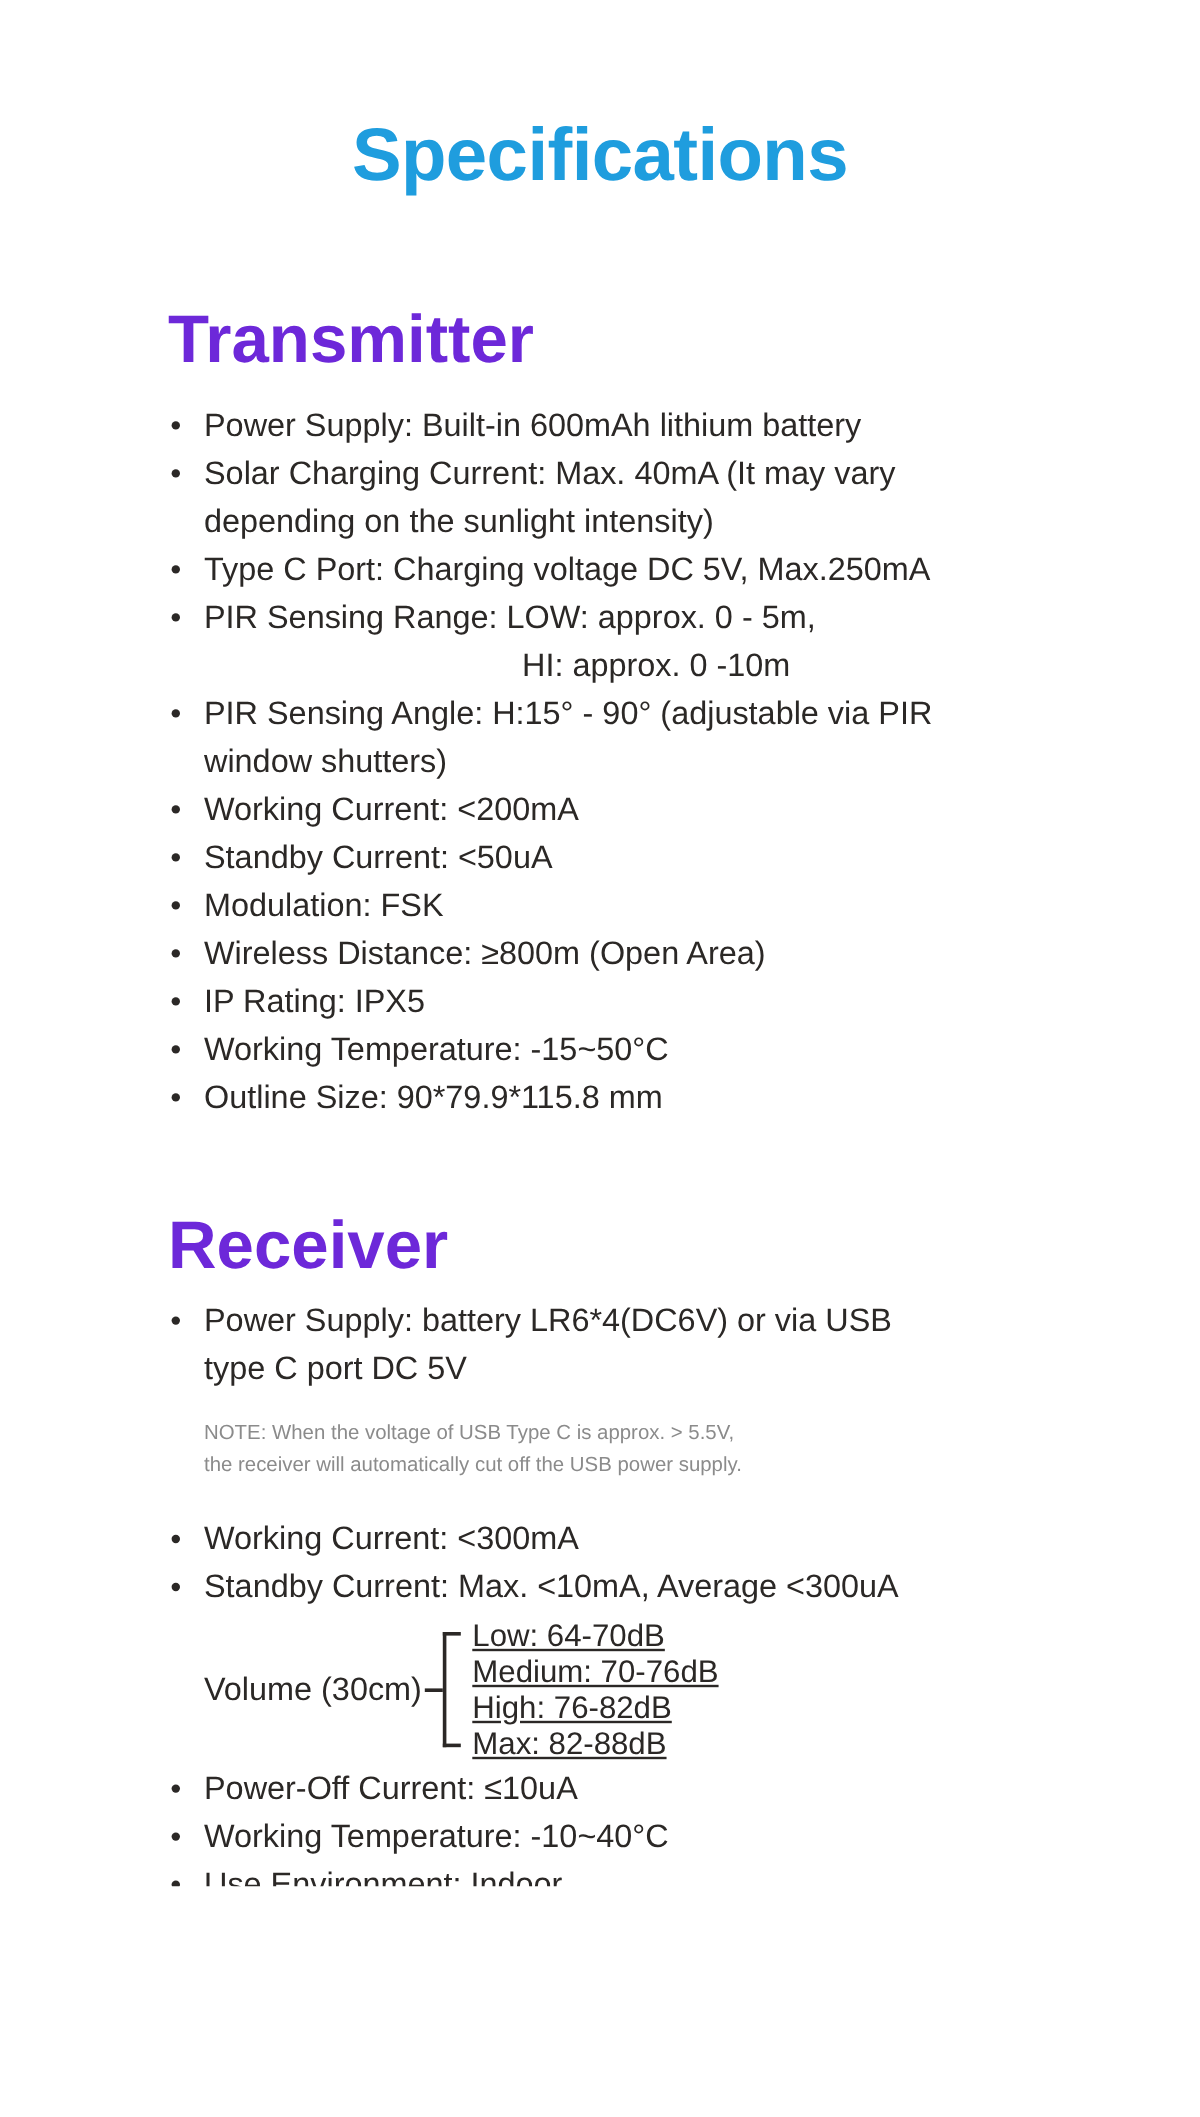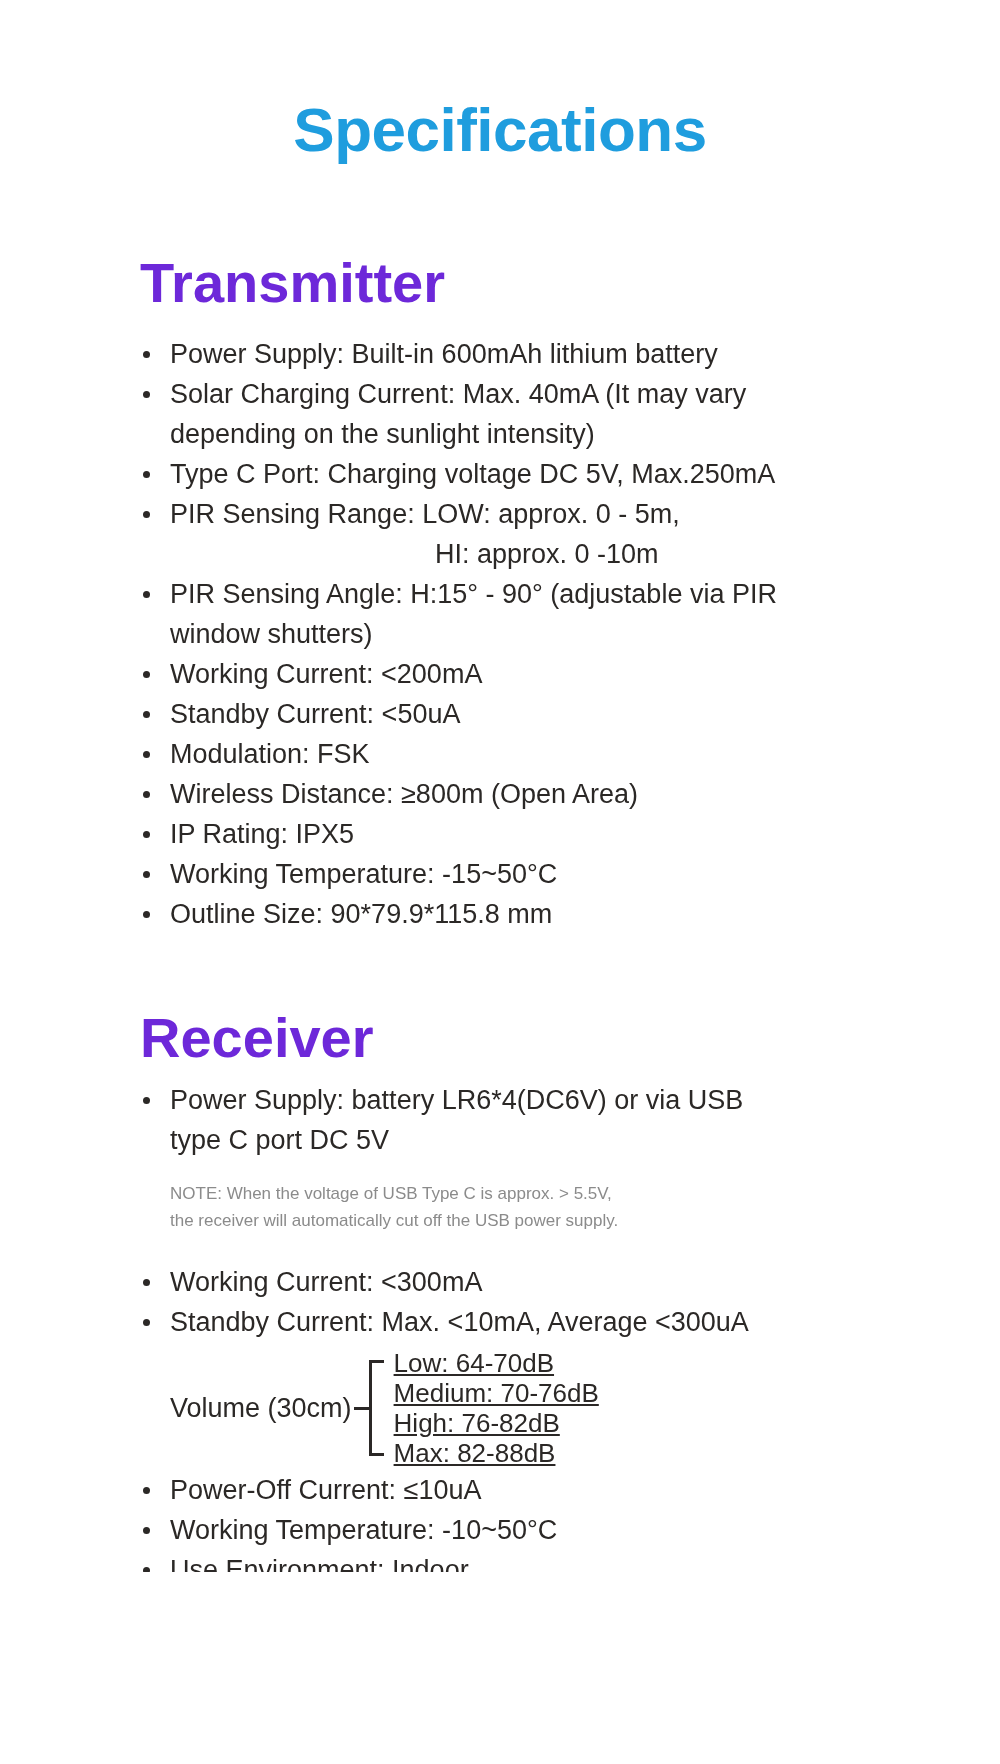--- a/index.html
+++ b/index.html
@@ -127,18 +127,18 @@
         <div class="volume-levels">
           <div>Low: 64-70dB</div>
           <div>Medium: 70-76dB</div>
           <div>High: 76-82dB</div>
           <div>Max: 82-88dB</div>
         </div>
       </div>
     </li>
 
     <li><span class="dot"></span><span>Power-Off Current: ≤10uA</span></li>
-    <li><span class="dot"></span><span>Working Temperature: -10~50°C</span></li>
+    <li><span class="dot"></span><span>Working Temperature: -10~40°C</span></li>
     <li><span class="dot"></span><span>Use Environment: Indoor</span></li>
     <li><span class="dot"></span><span>Outline Size: Φ106*30 mm</span></li>
   </ul>
 
 </div>
 
 </body></html>

